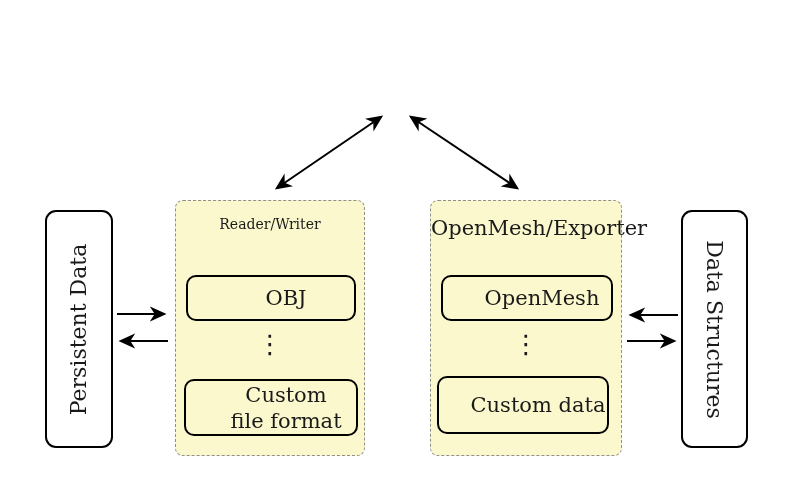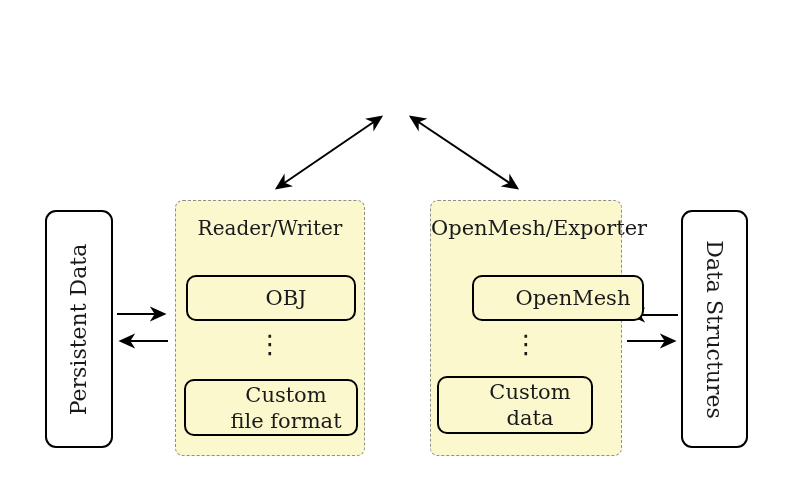--- a/index.html
+++ b/index.html
@@ -40,21 +40,21 @@
     top:200px;height:256px;
     background:var(--container-fill);
     border:1.6px dashed var(--container-border);
     border-radius:8px;
     box-sizing:border-box;
   }
   .group.left{left:175px;width:190px;}
   .group.right{left:430px;width:192px;}
   .group-label{
     position:absolute;left:0;top:15px;width:100%;
-    text-align:center;font-size:20px;white-space:nowrap;
+    text-align:center;font-size:14px;white-space:nowrap;
   }
   .group.right .group-label{font-size:21px;}
   .inner-node{
     position:absolute;
     border:2.6px solid var(--node-border);
     border-radius:10px;
     background:var(--container-fill);
     display:flex;flex-direction:column;align-items:center;justify-content:center;
     box-sizing:border-box;
     font-size:21px;line-height:26px;text-align:center;padding-left:30px;
@@ -100,22 +100,22 @@
     </div>
     <div class="dots">⋮</div>
     <div class="inner-node" style="left:8px;top:178px;width:174px;height:57px;">
       <span>Custom</span>
       <span>file format</span>
     </div>
   </div>
 
   <div class="group right">
     <div class="group-label">OpenMesh/Exporter</div>
-    <div class="inner-node" style="left:10px;top:74px;width:172px;height:46px;margin-left:31px;">
+    <div class="inner-node" style="left:10px;top:74px;width:172px;height:46px;">
       <span>OpenMesh</span>
     </div>
     <div class="dots">⋮</div>
-    <div class="inner-node" style="left:6px;top:175px;width:156px;height:58px;">
+    <div class="inner-node" style="left:6px;top:175px;width:172px;height:58px;">
       <span>Custom data</span>
     </div>
   </div>
 
 </div>
 
 </body></html>

